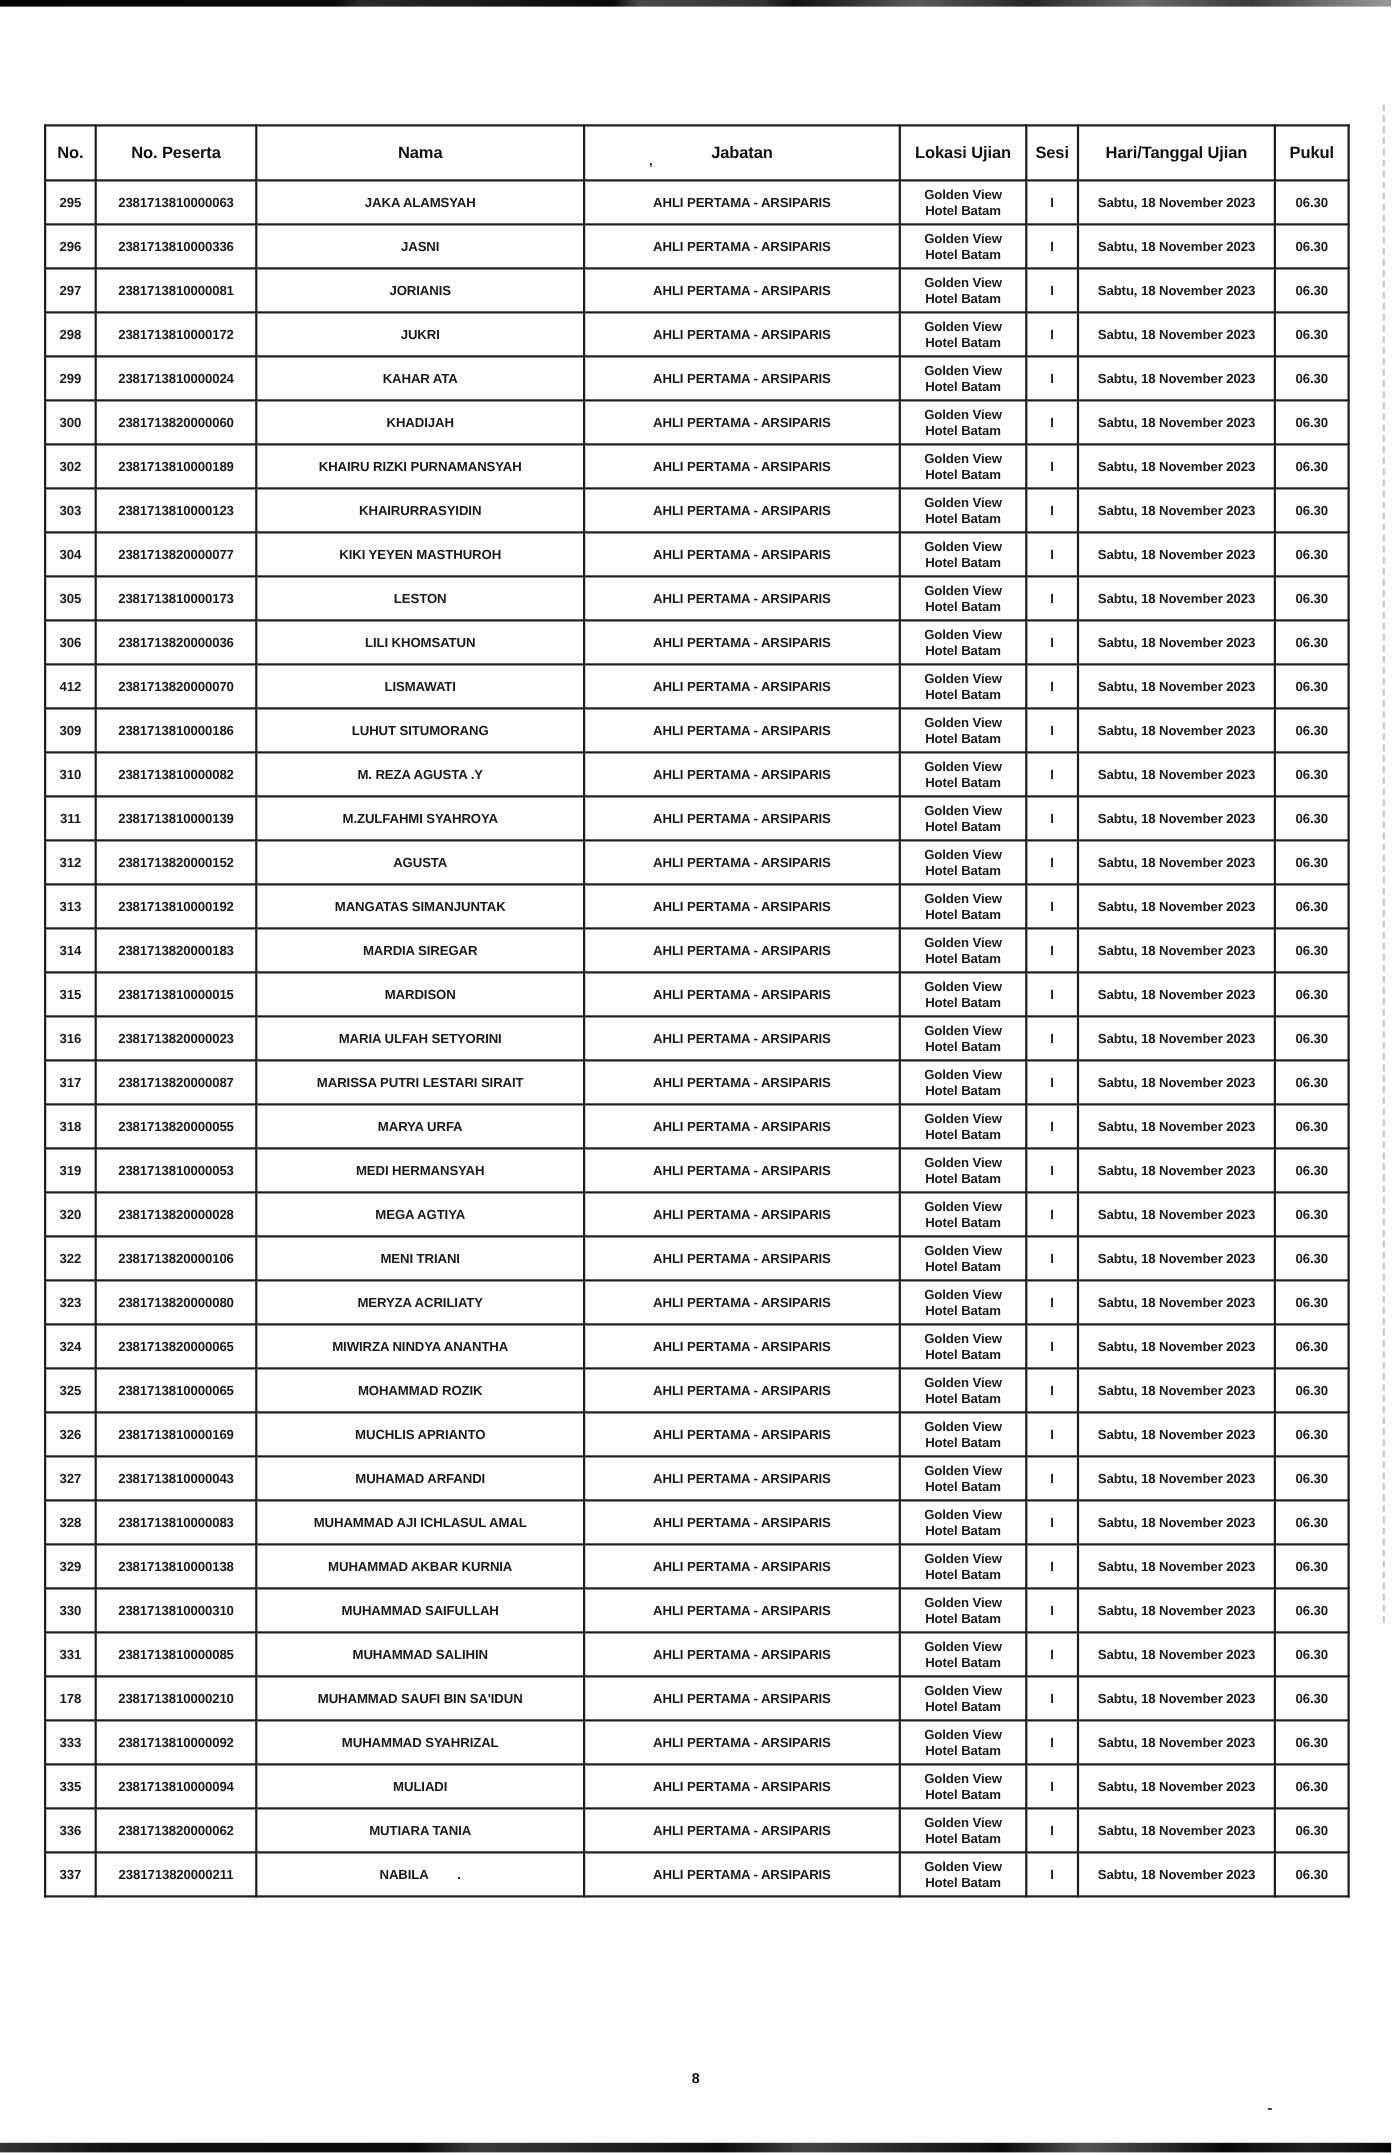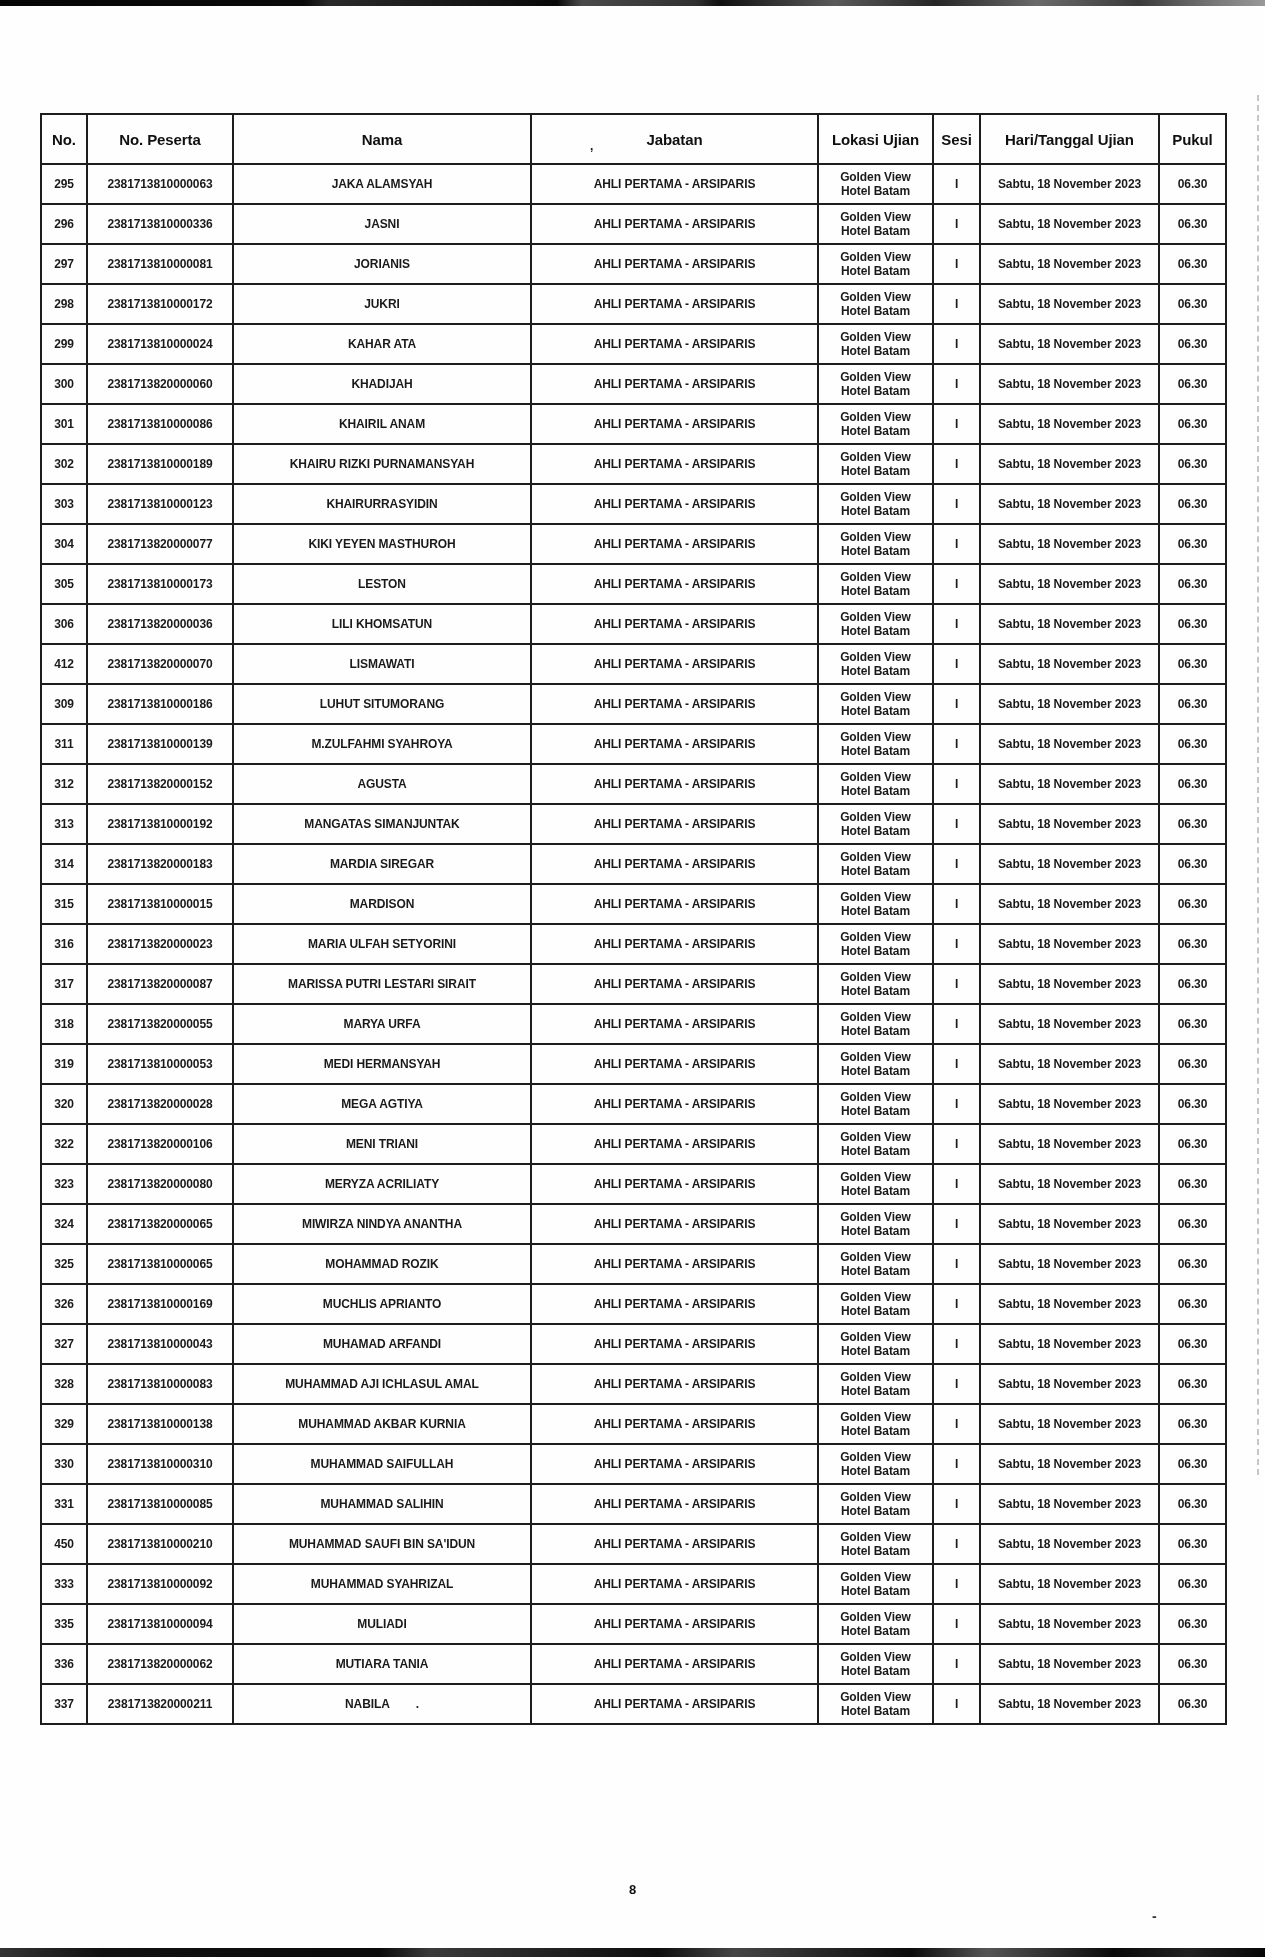--- a/index.html
+++ b/index.html
@@ -164,33 +164,20 @@
           <td data-name="cell-jabatan">AHLI PERTAMA - ARSIPARIS</td>
           <td data-name="cell-lokasi">
             <div data-name="lokasi-line">Golden View</div>
             <div data-name="lokasi-line">Hotel Batam</div>
           </td>
           <td data-name="cell-sesi">I</td>
           <td data-name="cell-hari">Sabtu, 18 November 2023</td>
           <td data-name="cell-pukul">06.30</td>
         </tr>
         <tr data-name="table-row">
-          <td data-name="cell-no">301</td>
-          <td data-name="cell-peserta">2381713810000086</td>
-          <td data-name="cell-nama">KHAIRIL ANAM</td>
-          <td data-name="cell-jabatan">AHLI PERTAMA - ARSIPARIS</td>
-          <td data-name="cell-lokasi">
-            <div data-name="lokasi-line">Golden View</div>
-            <div data-name="lokasi-line">Hotel Batam</div>
-          </td>
-          <td data-name="cell-sesi">I</td>
-          <td data-name="cell-hari">Sabtu, 18 November 2023</td>
-          <td data-name="cell-pukul">06.30</td>
-        </tr>
-        <tr data-name="table-row">
           <td data-name="cell-no">302</td>
           <td data-name="cell-peserta">2381713810000189</td>
           <td data-name="cell-nama">KHAIRU RIZKI PURNAMANSYAH</td>
           <td data-name="cell-jabatan">AHLI PERTAMA - ARSIPARIS</td>
           <td data-name="cell-lokasi">
             <div data-name="lokasi-line">Golden View</div>
             <div data-name="lokasi-line">Hotel Batam</div>
           </td>
           <td data-name="cell-sesi">I</td>
           <td data-name="cell-hari">Sabtu, 18 November 2023</td>
@@ -268,20 +255,33 @@
           <td data-name="cell-jabatan">AHLI PERTAMA - ARSIPARIS</td>
           <td data-name="cell-lokasi">
             <div data-name="lokasi-line">Golden View</div>
             <div data-name="lokasi-line">Hotel Batam</div>
           </td>
           <td data-name="cell-sesi">I</td>
           <td data-name="cell-hari">Sabtu, 18 November 2023</td>
           <td data-name="cell-pukul">06.30</td>
         </tr>
         <tr data-name="table-row">
+          <td data-name="cell-no">310</td>
+          <td data-name="cell-peserta">2381713810000082</td>
+          <td data-name="cell-nama">M. REZA AGUSTA .Y</td>
+          <td data-name="cell-jabatan">AHLI PERTAMA - ARSIPARIS</td>
+          <td data-name="cell-lokasi">
+            <div data-name="lokasi-line">Golden View</div>
+            <div data-name="lokasi-line">Hotel Batam</div>
+          </td>
+          <td data-name="cell-sesi">I</td>
+          <td data-name="cell-hari">Sabtu, 18 November 2023</td>
+          <td data-name="cell-pukul">06.30</td>
+        </tr>
+        <tr data-name="table-row">
           <td data-name="cell-no">311</td>
           <td data-name="cell-peserta">2381713810000139</td>
           <td data-name="cell-nama">M.ZULFAHMI SYAHROYA</td>
           <td data-name="cell-jabatan">AHLI PERTAMA - ARSIPARIS</td>
           <td data-name="cell-lokasi">
             <div data-name="lokasi-line">Golden View</div>
             <div data-name="lokasi-line">Hotel Batam</div>
           </td>
           <td data-name="cell-sesi">I</td>
           <td data-name="cell-hari">Sabtu, 18 November 2023</td>
@@ -528,21 +528,21 @@
           <td data-name="cell-jabatan">AHLI PERTAMA - ARSIPARIS</td>
           <td data-name="cell-lokasi">
             <div data-name="lokasi-line">Golden View</div>
             <div data-name="lokasi-line">Hotel Batam</div>
           </td>
           <td data-name="cell-sesi">I</td>
           <td data-name="cell-hari">Sabtu, 18 November 2023</td>
           <td data-name="cell-pukul">06.30</td>
         </tr>
         <tr data-name="table-row">
-          <td data-name="cell-no">450</td>
+          <td data-name="cell-no">178</td>
           <td data-name="cell-peserta">2381713810000210</td>
           <td data-name="cell-nama">MUHAMMAD SAUFI BIN SA'IDUN</td>
           <td data-name="cell-jabatan">AHLI PERTAMA - ARSIPARIS</td>
           <td data-name="cell-lokasi">
             <div data-name="lokasi-line">Golden View</div>
             <div data-name="lokasi-line">Hotel Batam</div>
           </td>
           <td data-name="cell-sesi">I</td>
           <td data-name="cell-hari">Sabtu, 18 November 2023</td>
           <td data-name="cell-pukul">06.30</td>

